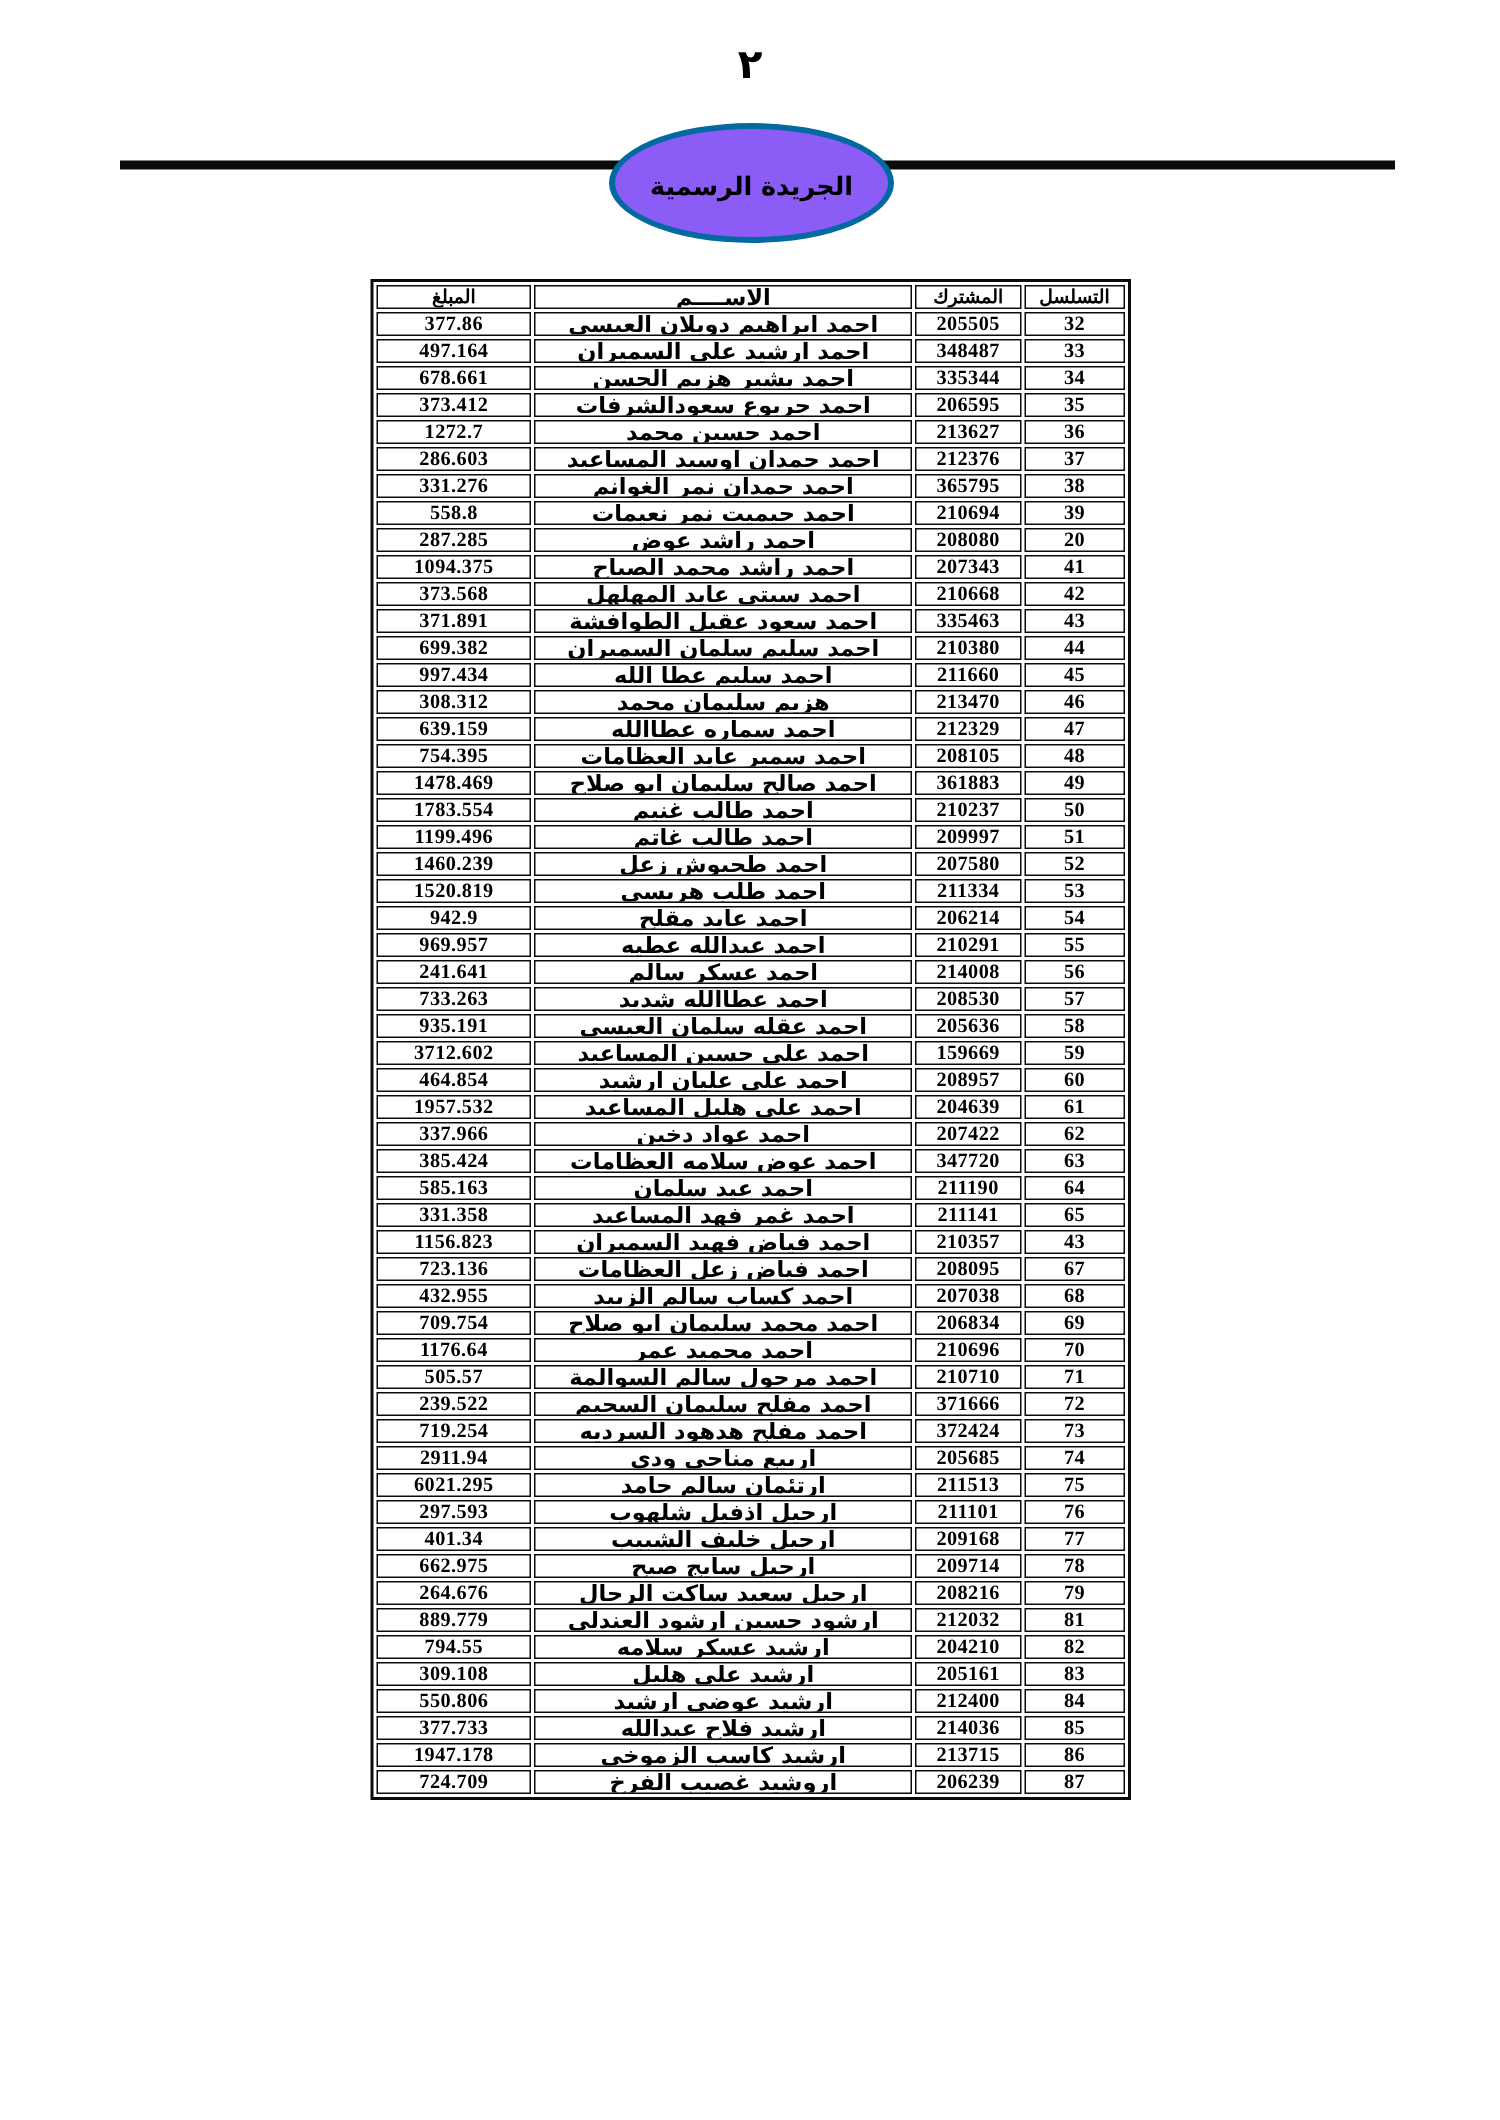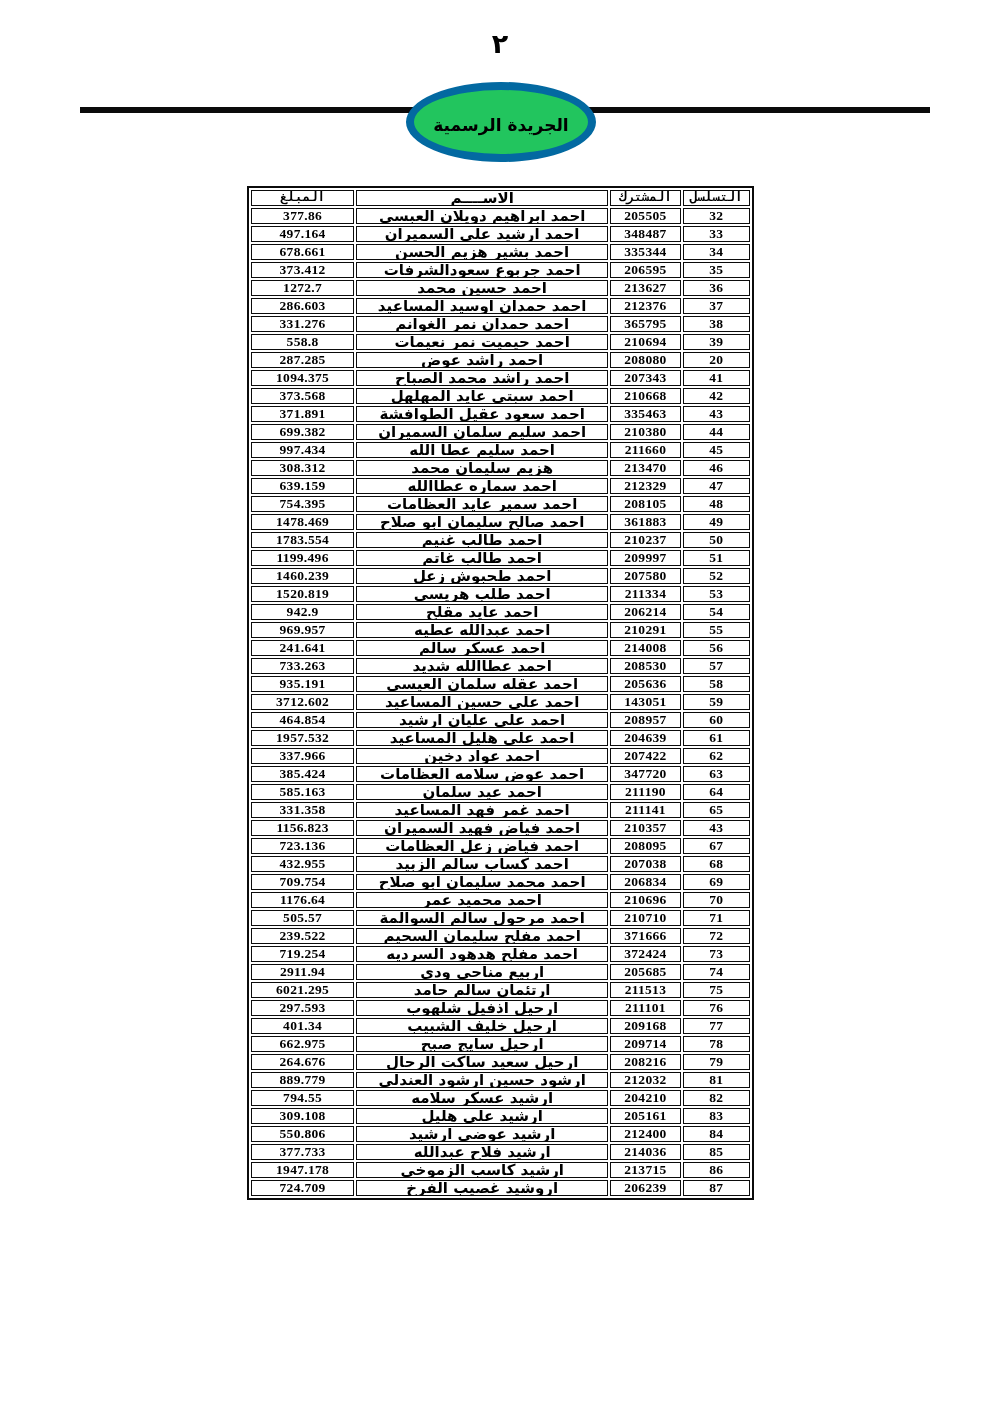--- a/index.html
+++ b/index.html
@@ -20,22 +20,22 @@
   }
   .rule {
     position:absolute; top:107px; left:80px;
     width:850px; height:6px;
     background:#0b0b0b;
     z-index:1;
   }
   .gazette-ellipse {
     position:absolute; left:406px; top:82px;
     width:190px; height:80px;
-    background:#22c55e;
-    border:8px solid #0369a1;
+    background:#8b5cf6;
+    border:4px solid #0369a1;
     border-radius:50%;
     display:flex; align-items:center; justify-content:center;
     z-index:2;
   }
   .gazette-title {
     font-size:17px; font-weight:bold;
     font-family:"DejaVu Sans",sans-serif;
     padding-top:6px;
     white-space:nowrap;
   }
@@ -60,21 +60,21 @@
     padding:0 2px;
     overflow:hidden;
     white-space:nowrap;
     font-family:"Liberation Serif","DejaVu Sans",serif;
   }
   table.subscribers td.name, table.subscribers th.name-h {
     font-family:"DejaVu Sans","Liberation Serif",sans-serif;
     font-size:15px;
   }
   table.subscribers th {
-    font-family:Liberation Mono, monospace;
+    font-family:Liberation Sans, sans-serif;
     font-size:12.5px;
   }
   table.subscribers td.num {
     font-size:13.5px;
     letter-spacing:0.3px;
   }
   col.c-serial { width:66px; }
   col.c-subscriber { width:69px; }
   col.c-name { width:247px; }
   col.c-amount { width:101px; }
@@ -265,21 +265,21 @@
           <td class="num">733.263</td>
         </tr>
         <tr>
           <td class="num">58</td>
           <td class="num">205636</td>
           <td class="name">احمد عقله سلمان العيسي</td>
           <td class="num">935.191</td>
         </tr>
         <tr>
           <td class="num">59</td>
-          <td class="num">143051</td>
+          <td class="num">159669</td>
           <td class="name">احمد علي حسين المساعيد</td>
           <td class="num">3712.602</td>
         </tr>
         <tr>
           <td class="num">60</td>
           <td class="num">208957</td>
           <td class="name">احمد علي عليان ارشيد</td>
           <td class="num">464.854</td>
         </tr>
         <tr>

